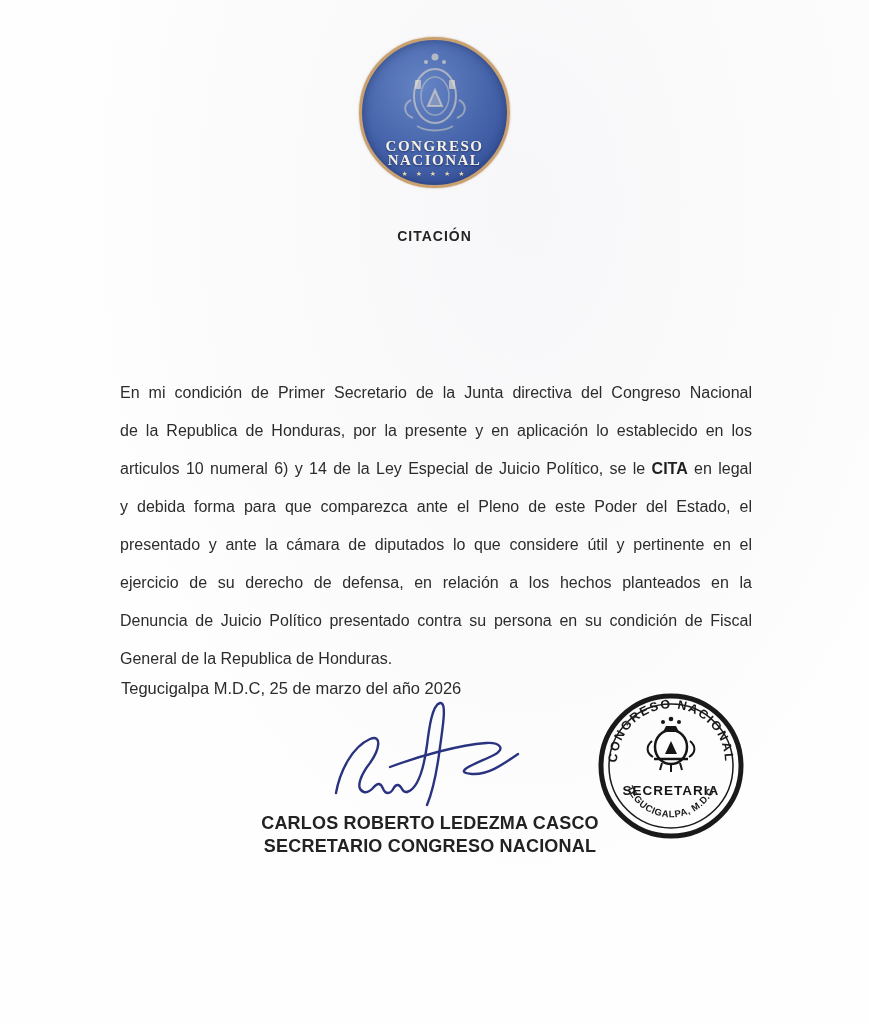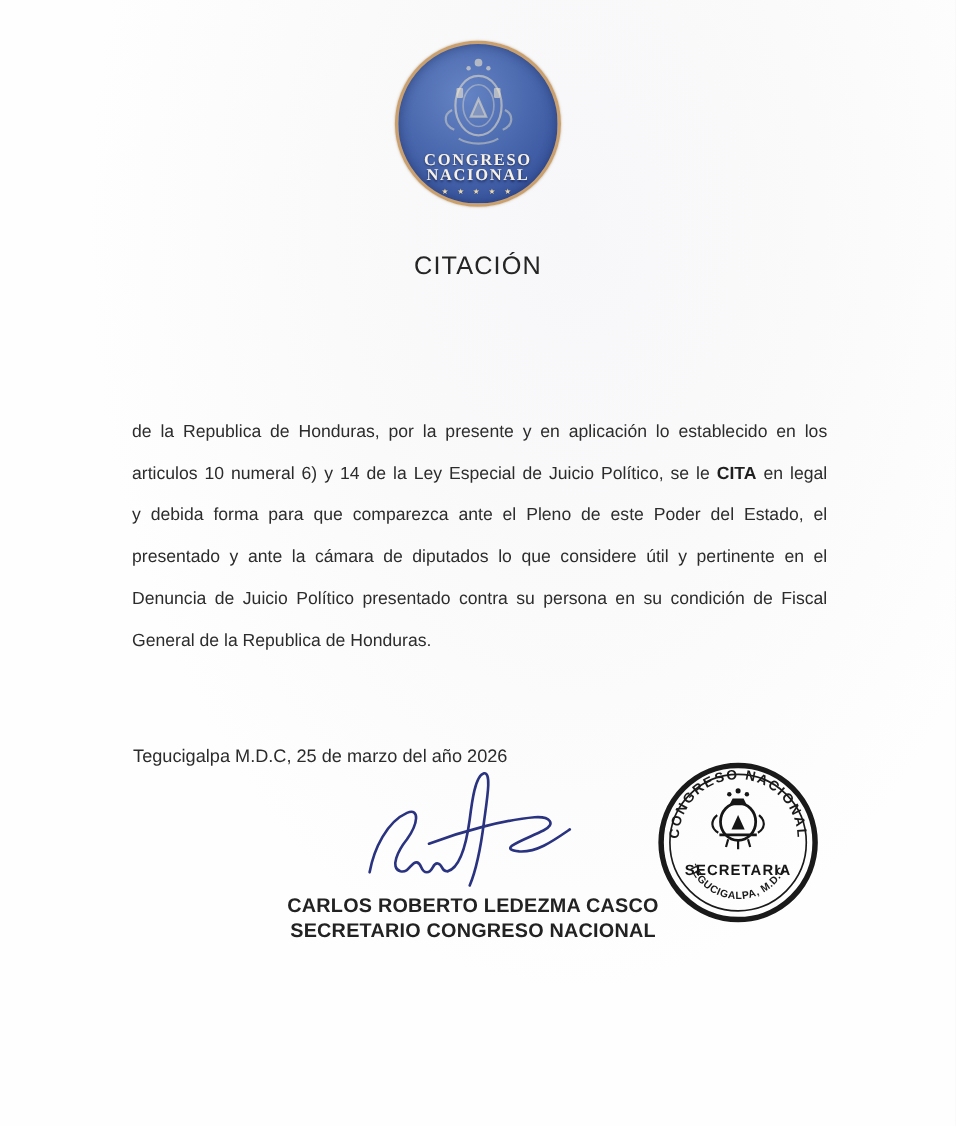--- a/index.html
+++ b/index.html
@@ -48,22 +48,22 @@
     font-size: 7px; letter-spacing: 3px;
     color: #ead9b0;
     text-shadow: 0 0 1px rgba(10,15,50,.4);
   }
 
   
   .doc-title {
     position: absolute;
     left: 0; right: 0; top: 228px;
     text-align: center;
-    font-weight: 400;
-    font-size: 23px;
+    font-weight: 700;
+    font-size: 14px;
     letter-spacing: 1px;
     color: #252525;
   }
   .recipient {
     position: absolute;
     left: 120px; top: 296px;
     font-weight: 700;
     font-size: 16.5px;
     line-height: 26px;
     color: #242424;
@@ -128,24 +128,26 @@
     </svg>
     <div class="seal-text l1">CONGRESO</div>
     <div class="seal-text l2">NACIONAL</div>
     <div class="seal-stars">★ ★ ★ ★ ★</div>
   </div>
 
   <div class="doc-title">CITACIÓN</div>
 
 
   <div class="body-text">
+    <div class="body-line"><span>En mi condición de Primer Secretario de la Junta directiva del Congreso Nacional</span><b></b><span></span></div>
     <div class="body-line"><span>de la Republica de Honduras, por la presente y en aplicación lo establecido en los</span><b></b><span></span></div>
     <div class="body-line"><span>articulos 10 numeral 6) y 14 de la Ley Especial de Juicio Político, se le </span><b>CITA</b><span> en legal</span></div>
     <div class="body-line"><span>y debida forma para que comparezca ante el Pleno de este Poder del Estado, el</span><b></b><span></span></div>
     <div class="body-line"><span>presentado y ante la cámara de diputados lo que considere útil y pertinente en el</span><b></b><span></span></div>
+    <div class="body-line"><span>ejercicio de su derecho de defensa, en relación a los hechos planteados en la</span><b></b><span></span></div>
     <div class="body-line"><span>Denuncia de Juicio Político presentado contra su persona en su condición de Fiscal</span><b></b><span></span></div>
     <div class="body-line last"><span>General de la Republica de Honduras.</span><b></b><span></span></div>
   </div>
 
   <div class="dateline">Tegucigalpa M.D.C, 25 de marzo del año 2026</div>
 
   <svg class="signature" width="200" height="112" viewBox="0 0 200 112">
     <g fill="none" stroke="#2a3380" stroke-width="2.4" stroke-linecap="round" stroke-linejoin="round">
       <path d="M6,96 C10,74 22,50 40,42 C52,37 50,52 40,66 C32,76 24,92 34,95 C42,97 44,86 49,87 C54,88 52,96 58,96 C64,96 63,87 68,88 C73,89 71,96 77,95"></path>
       <path d="M77,95 C88,92 94,70 97,48 C99,32 102,8 110,6 C117,5 113,28 110,50 C107,74 102,96 97,108"></path>

